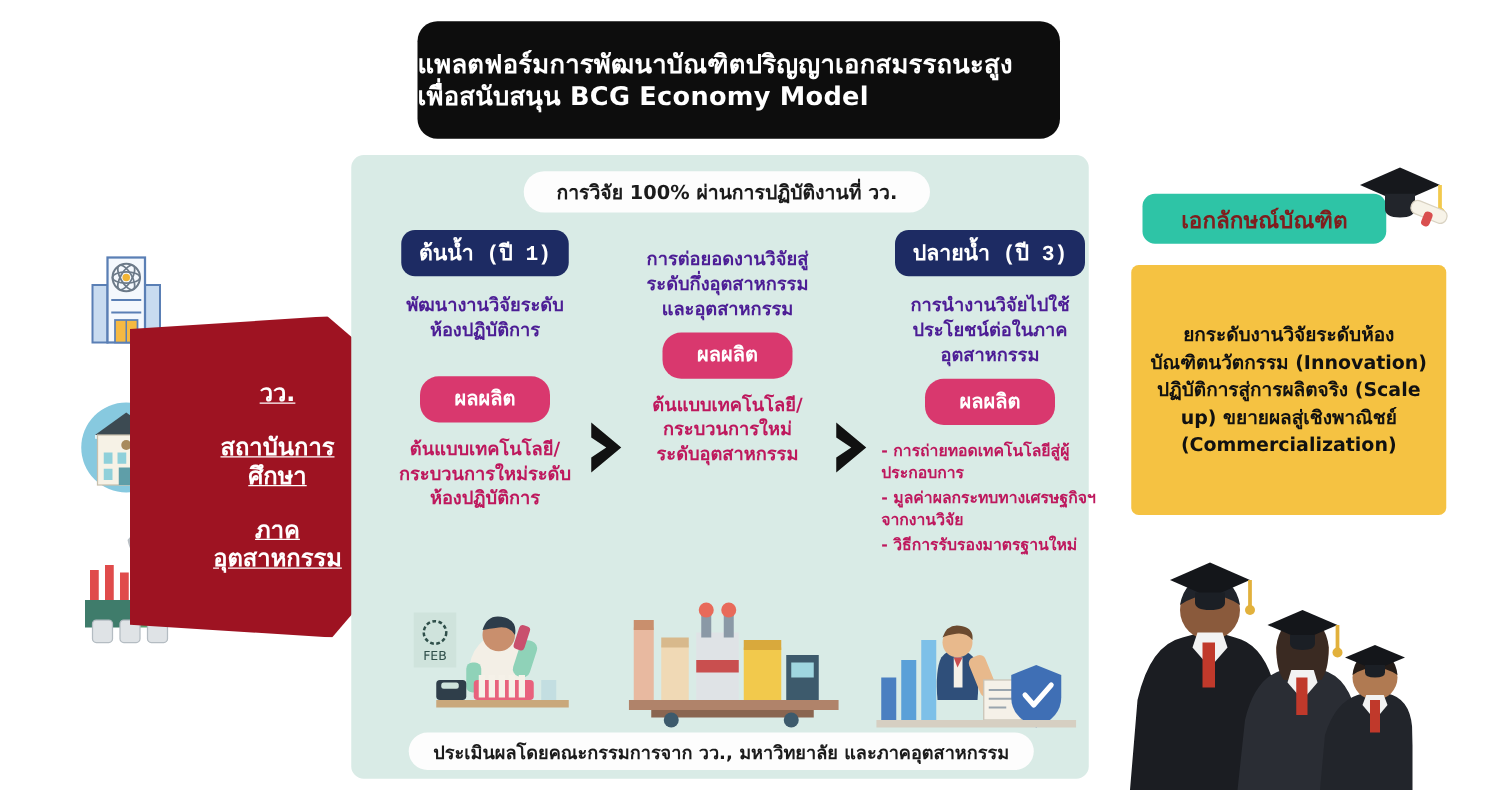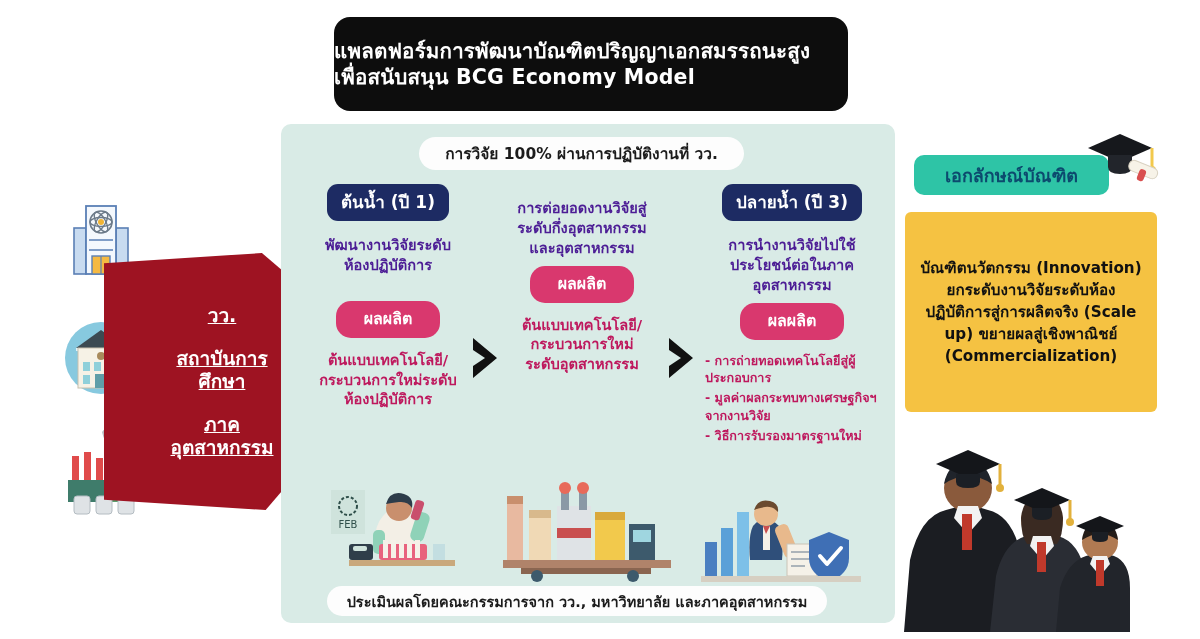--- a/index.html
+++ b/index.html
@@ -16,21 +16,21 @@
     position:absolute;left:334px;top:17px;width:514px;height:94px;
     background:#0d0d0d;border-radius:16px;
     display:flex;flex-direction:column;align-items:flex-start;justify-content:center;
     color:#ffffff;text-align:center;line-height:1.28;
   }
   .title-line{font-size:20.5px;font-weight:700;letter-spacing:.2px;}
 
   
   .panel{
     position:absolute;left:281px;top:124px;width:590px;height:499px;
-    background:#d9ebe6;border-radius:10px;padding-left:24px;
+    background:#d9ebe6;border-radius:10px;
   }
   .panel-banner{
     position:absolute;left:138px;top:13px;width:325px;height:33px;
     background:#fdfdfd;border-radius:17px;
     display:flex;align-items:center;justify-content:center;
     font-size:15.5px;font-weight:700;color:#1b1b1b;white-space:nowrap;
   }
   .panel-footer{
     position:absolute;left:46px;top:462px;width:500px;height:30px;
     background:#fdfdfd;border-radius:16px;
@@ -40,21 +40,21 @@
 
   
   .col{position:absolute;top:60px;width:178px;}
   .col-1{left:18px;}
   .col-2{left:212px;}
   .col-3{left:422px;}
 
   .stage-pill{
     margin:0 auto;display:inline-flex;align-items:center;justify-content:center;
     background:#1d2b63;color:#ffffff;border-radius:11px;
-    padding:4px 14px 6px;font-size:17px;font-weight:700;white-space:nowrap;
+    padding:4px 14px 6px;font-size:17px;font-weight:700;white-space:nowrap;font-family:Liberation Mono, monospace;
   }
   .pill-wrap{text-align:center;}
 
   .col-desc{
     margin-top:14px;text-align:center;color:#4c1d95;
     font-size:14.6px;font-weight:700;line-height:1.36;
   }
   .col-3 .col-desc{text-align:center;}
 
   .out-pill-wrap{text-align:center;}
@@ -95,21 +95,21 @@
   .ic-lab{top:0;height:106px;}
   .ic-school{top:108px;height:104px;}
   .ic-factory{top:212px;height:106px;}
   .ic svg{width:100%;height:100%;display:block;}
 
   
   .green-pill{
     position:absolute;left:914px;top:155px;width:195px;height:40px;
     background:#2ec4a6;border-radius:10px;
     display:flex;align-items:center;justify-content:center;
-    color:#0c4a6e;font-size:18px;font-weight:700;white-space:nowrap;
+    color:#7f1d1d;font-size:18px;font-weight:700;white-space:nowrap;
   }
   .yellow-box{
     position:absolute;left:905px;top:212px;width:252px;height:200px;
     background:#f5c242;border-radius:6px;
     display:flex;align-items:center;justify-content:center;
     padding:8px 6px;box-sizing:border-box;
   }
   .yellow-text{
     text-align:center;color:#111111;font-size:15.2px;font-weight:700;line-height:1.46;
   }
@@ -345,22 +345,22 @@
       <path d="M54 27 v12 q0 7 -12 7 q-12 0 -12 -7 v-12" fill="#22252b"></path>
       <line x1="74" y1="20" x2="74" y2="40" stroke="#f2c94c" stroke-width="3"></line>
       <circle cx="74" cy="42" r="4" fill="#f2c94c"></circle>
       <rect x="50" y="36" width="30" height="11" rx="5" fill="#f7f3e8" stroke="#d9d2c2" stroke-width="1" transform="rotate(22 65 42)"></rect>
       <rect x="60" y="41" width="7" height="12" rx="3" fill="#d94f4f" transform="rotate(22 63 47)"></rect>
     </svg>
   </div>
 
   <div class="yellow-box">
     <div class="yellow-text">
+      <div>ยกระดับงานวิจัยระดับห้อง</div>
       <div>บัณฑิตนวัตกรรม (Innovation)</div>
-      <div>ยกระดับงานวิจัยระดับห้อง</div>
       <div>ปฏิบัติการสู่การผลิตจริง (Scale</div>
       <div>up) ขยายผลสู่เชิงพาณิชย์</div>
       <div>(Commercialization)</div>
     </div>
   </div>
 
   <div class="grads">
 
     <svg viewBox="0 0 230 222">
 

